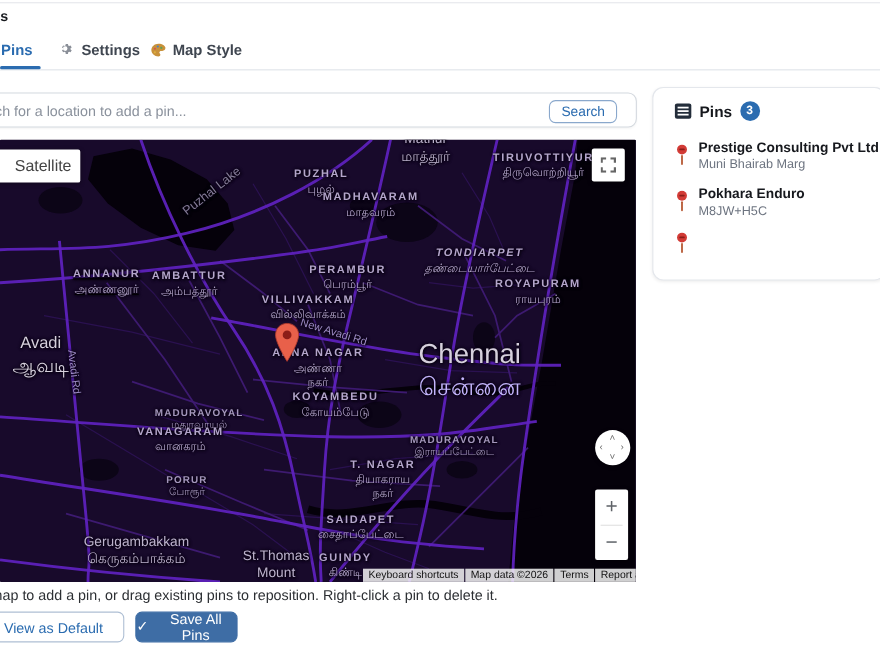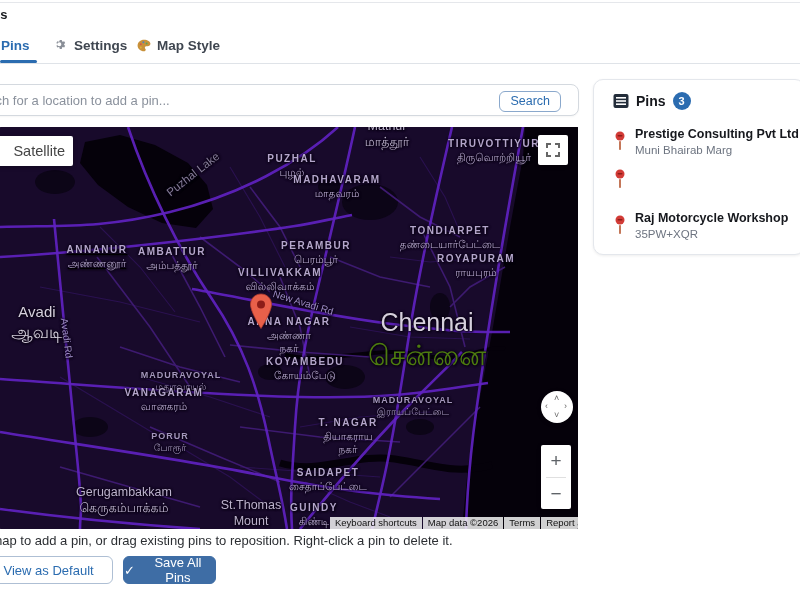--- a/index.html
+++ b/index.html
@@ -32,21 +32,21 @@
   .maplabel .en { display:block; }
   .maplabel .ta { display:block; }
   .district .en { font-size:10px; font-weight:bold; letter-spacing:1.5px; color:#b4a6cb; }
   .district .ta { font-size:10.5px; color:#b4a6cb; }
   .district-sm .en { font-size:9px; font-weight:bold; letter-spacing:1px; color:#a396bb; }
   .district-sm .ta { font-size:9.5px; color:#a396bb; }
   .town .en, .town .ta { font-size:12.5px; color:#bdb3cd; }
   .city .en { font-size:15px; color:#d6d0dd;margin-top:38px; }
   .city .ta { font-size:17px; color:#d6d0dd; }
   .cityxl .en { font-size:25px; color:#d6d0dd; }
-  .cityxl .ta { font-size:28px; color:#4d7c0f;text-align:right; }
+  .cityxl .ta { font-size:22px; color:#c4b5fd; }
   .water .en { font-size:11.5px; color:#847b97; }
   .road .en { font-size:10px; color:#9d8bc4; }
 
   .marker { position:absolute; left:249px; top:166px; width:24px; height:37px; cursor:grab; }
 
   
   .ctl { position:absolute; background:#fff; box-shadow:0 1px 4px rgba(0,0,0,.3); }
   .sat-btn { left:-22px; top:9px; width:95px; height:30px; border-radius:2px; font-size:14.5px; color:#444; display:flex; align-items:center; justify-content:flex-end; padding-right:8px; cursor:pointer; }
   .fs-btn { left:538px; top:8px; width:30px; height:30px; border-radius:2px; display:flex; align-items:center; justify-content:center; cursor:pointer; }
   .pan-ctl { left:541px; top:264px; width:32px; height:32px; border-radius:50%; cursor:pointer; }
@@ -181,23 +181,23 @@
     </svg>
 
     <div id="labels">
         <div class="maplabel town" style="left: 387px; top: -8px;"><span class="en">Mathur</span><span class="ta">மாத்தூர்</span></div>
         <div class="maplabel district" style="left: 494px; top: 11px;"><span class="en">TIRUVOTTIYUR</span><span class="ta">திருவொற்றியூர்</span></div>
         <div class="maplabel water" style="left: 193px; top: 40px; transform: translate(-50%, 0px) rotate(-38deg);"><span class="en">Puzhal Lake</span></div>
         <div class="maplabel district" style="left: 292px; top: 26px;"><span class="en">PUZHAL</span><span class="ta">புழல்</span></div>
         <div class="maplabel district" style="left: 337px; top: 47px;"><span class="en">MADHAVARAM</span><span class="ta">மாதவரம்</span></div>
         <div class="maplabel district" style="left: 97px; top: 117px; text-decoration: underline;"><span class="en">ANNANUR</span><span class="ta">அண்ணனூர்</span></div>
         <div class="maplabel district" style="left: 172px; top: 119px;"><span class="en">AMBATTUR</span><span class="ta">அம்பத்தூர்</span></div>
-        <div class="maplabel district" style="left: 450px; top: 98px;"><span class="en">TONDIARPET</span><span class="ta">தண்டையார்பேட்டை</span></div>
+        <div class="maplabel district" style="left: 436px; top: 98px; font-style: italic;"><span class="en">TONDIARPET</span><span class="ta">தண்டையார்பேட்டை</span></div>
         <div class="maplabel district" style="left: 316px; top: 113px;"><span class="en">PERAMBUR</span><span class="ta">பெரம்பூர்</span></div>
-        <div class="maplabel district" style="left: 476px; top: 126px;"><span class="en">ROYAPURAM</span><span class="ta">ராயபுரம்</span></div>
+        <div class="maplabel district" style="left: 489px; top: 126px;"><span class="en">ROYAPURAM</span><span class="ta">ராயபுரம்</span></div>
         <div class="maplabel city" style="left: 37px; top: 138px;"><span class="en">Avadi</span><span class="ta">ஆவடி</span></div>
         <div class="maplabel district" style="left: 280px; top: 140px;"><span class="en">VILLIVAKKAM</span><span class="ta">வில்லிவாக்கம்</span></div>
         <div class="maplabel road" style="left: 303px; top: 170px; transform: translate(-50%, 0px) rotate(17deg);"><span class="en">New Avadi Rd</span></div>
         <div class="maplabel district" style="left: 289px; top: 189px;"><span class="en">ANNA NAGAR</span><span class="ta">அண்ணா
 நகர்</span></div>
         <div class="maplabel cityxl" style="left: 427px; top: 180px;"><span class="en">Chennai</span><span class="ta">சென்னை</span></div>
         <div class="maplabel district" style="left: 257px; top: 229px; margin-left: 48px;"><span class="en">KOYAMBEDU</span><span class="ta">கோயம்பேடு</span></div>
         <div class="maplabel district-sm" style="left: 181px; top: 243px;"><span class="en">MADURAVOYAL</span><span class="ta">மதுரவாயல்</span></div>
         <div class="maplabel district" style="left: 164px; top: 260px;"><span class="en">VANAGARAM</span><span class="ta">வானகரம்</span></div>
         <div class="maplabel road" style="left: 66px; top: 205px; transform: translate(-50%, 0px) rotate(83deg);"><span class="en">Avadi Rd</span></div>
@@ -267,31 +267,31 @@
         <div class="nm">Prestige Consulting Pvt Ltd</div>
         <div class="dt">Muni Bhairab Marg</div>
       </div>
     </div>
     <div class="pin-item" style="top:89px">
       <svg width="10" height="22" viewBox="0 0 10 22">
           <circle cx="5" cy="5" r="4.5" fill="#d23b36"></circle>
           <rect x="2.5" y="4" width="5" height="1.6" rx="0.8" fill="#8c1d18"></rect>
           <rect x="4.2" y="10" width="1.6" height="9" rx="0.8" fill="#b5552f"></rect>
         </svg>
+      <div class="txt">
+        <div class="nm">Pokhara Enduro</div>
+        <div class="dt">M8JW+H5C</div>
+      </div>
     </div>
     <div class="pin-item" style="top:131px">
       <svg width="10" height="22" viewBox="0 0 10 22">
           <circle cx="5" cy="5" r="4.5" fill="#d23b36"></circle>
           <rect x="2.5" y="4" width="5" height="1.6" rx="0.8" fill="#8c1d18"></rect>
           <rect x="4.2" y="10" width="1.6" height="9" rx="0.8" fill="#b5552f"></rect>
         </svg>
-      <div class="txt">
-        <div class="nm">Raj Motorcycle Workshop</div>
-        <div class="dt">35PW+XQR</div>
-      </div>
     </div>
   </div>
 
   <div class="hint">Click the map to add a pin, or drag existing pins to reposition. Right-click a pin to delete it.</div>
   <button class="btn-outline">Save Current View as Default</button>
   <button class="btn-primary">
     <span>✓</span>
     <span>Save All Pins</span>
   </button>
 

